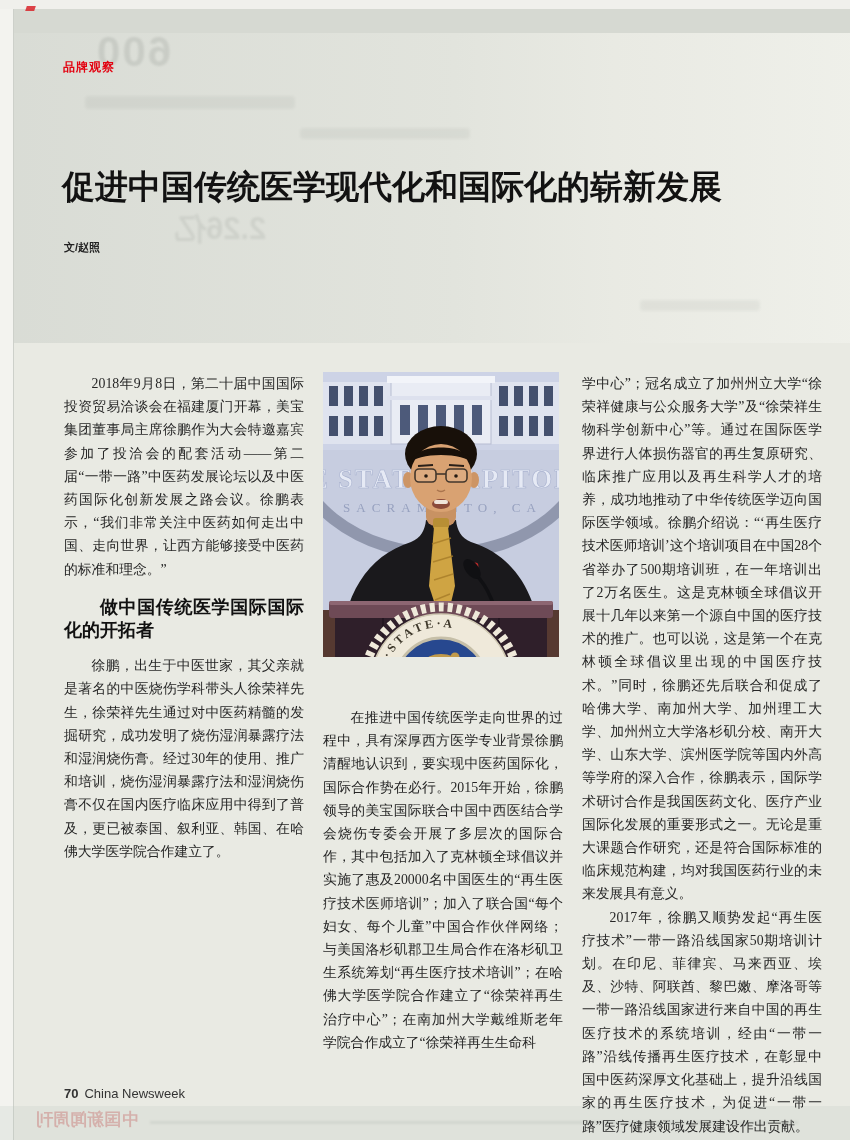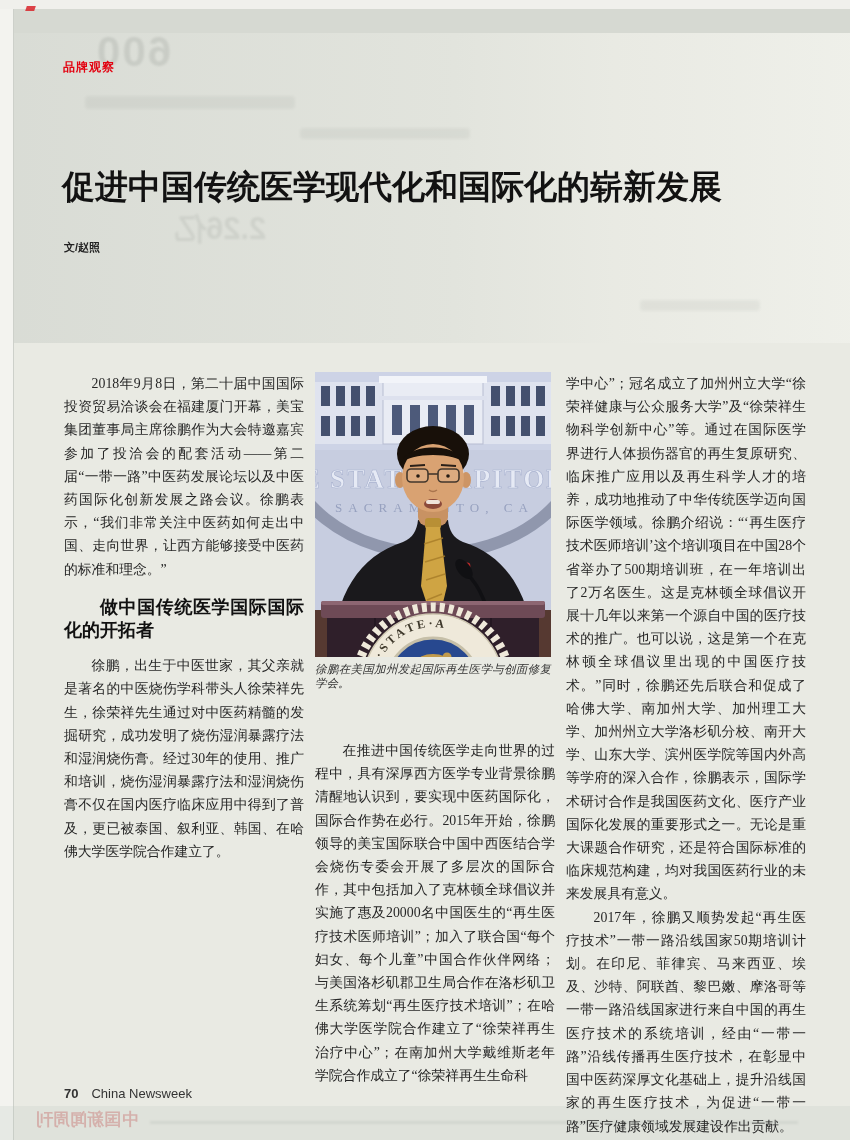--- a/index.html
+++ b/index.html
@@ -29,35 +29,35 @@
   .ghost-rule{position:absolute;left:150px;top:1121px;width:648px;height:3px;background:#9aa39b;opacity:.18;filter:blur(.8px);}
   
   .tag{position:absolute;left:63px;top:61px;color:#e3000f;
        font:bold 12px/1 "Liberation Sans",sans-serif;letter-spacing:1px;}
   .headline{position:absolute;left:62px;top:144px;width:760px;
        font:900 33px/1.25 "Liberation Sans",sans-serif;color:#121212;}
   .subtitle{position:absolute;left:64px;top:211px;width:720px;
        font:17px/1.3 "Liberation Sans",sans-serif;color:#1d1d1d;}
   .byline{position:absolute;left:64px;top:242px;font:bold 11px/1 "Liberation Sans",sans-serif;color:#222;}
   
-  .columns{position:absolute;left:64px;top:372px;width:758px;display:flex;gap:11px;}
+  .columns{position:absolute;left:64px;top:372px;width:758px;display:flex;gap:19px;}
   .col{width:240px;font-size:13.8px;line-height:23.2px;text-align:justify;color:#262626;}
   .col p{margin:0;}
   .col p.indent{text-indent:2em;}
   .subhead{margin:15px 0 12px !important;text-indent:2em;
        font-family:"Liberation Sans",sans-serif;font-weight:bold;font-size:18px;color:#111;}
   
   figure{margin:0;width:236px;}
   .photo-frame{width:236px;height:285px;display:block;}
   figcaption{margin-top:5px;font-style:italic;font-size:11.5px;line-height:14px;color:#333;
        font-family:"Liberation Serif","DejaVu Serif",serif;}
   .col2-text{margin-top:49px !important;}
   
   .footer{position:absolute;left:64px;top:1086px;font-family:"Liberation Sans",sans-serif;
-       font-size:13px;color:#333;display:flex;gap:13px;align-items:baseline;}
+       font-size:13px;color:#333;display:flex;gap:6px;align-items:baseline;}
   .footer .num{font-weight:bold;}
 </style>
 </head>
 <body>
 
 <div class="page">
 
   <div class="edge-left"></div>
   <div class="edge-top"></div>
   <div class="band-top"></div>
@@ -180,21 +180,20 @@
             <ellipse cx="118" cy="290" rx="16" ry="8" fill="#c19a4b"></ellipse>
             <circle cx="132" cy="285" r="4.5" fill="#c19a4b"></circle>
             <ellipse cx="96" cy="296" rx="5" ry="7" fill="#b5924a" opacity="0.85"></ellipse>
             <ellipse cx="140" cy="297" rx="5" ry="7" fill="#b5924a" opacity="0.85"></ellipse>
             <path id="sealarc" d="M 62,298 A 58,58 0 0 1 174,298" fill="none"></path>
             <text font-family="Liberation Serif,serif" font-size="12" font-weight="bold" fill="#3f392c">
               <textPath href="#sealarc" startOffset="8%">· S T A T E · A</textPath>
             </text>
           </g>
         </svg>
-        <figcaption>徐鹏在美国加州发起国际再生医学与创面修复学会。</figcaption>
       </figure>
       <p class="indent col2-text">在推进中国传统医学走向世界的过程中，具有深厚西方医学专业背景徐鹏清醒地认识到，要实现中医药国际化，国际合作势在必行。2015年开始，徐鹏领导的美宝国际联合中国中西医结合学会烧伤专委会开展了多层次的国际合作，其中包括加入了克林顿全球倡议并实施了惠及20000名中国医生的“再生医疗技术医师培训”；加入了联合国“每个妇女、每个儿童”中国合作伙伴网络；与美国洛杉矶郡卫生局合作在洛杉矶卫生系统筹划“再生医疗技术培训”；在哈佛大学医学院合作建立了“徐荣祥再生治疗中心”；在南加州大学戴维斯老年学院合作成立了“徐荣祥再生生命科</p>
     </div>
 
     <div class="col">
       <p>学中心”；冠名成立了加州州立大学“徐荣祥健康与公众服务大学”及“徐荣祥生物科学创新中心”等。通过在国际医学界进行人体损伤器官的再生复原研究、临床推广应用以及再生科学人才的培养，成功地推动了中华传统医学迈向国际医学领域。徐鹏介绍说：“‘再生医疗技术医师培训’这个培训项目在中国28个省举办了500期培训班，在一年培训出了2万名医生。这是克林顿全球倡议开展十几年以来第一个源自中国的医疗技术的推广。也可以说，这是第一个在克林顿全球倡议里出现的中国医疗技术。”同时，徐鹏还先后联合和促成了哈佛大学、南加州大学、加州理工大学、加州州立大学洛杉矶分校、南开大学、山东大学、滨州医学院等国内外高等学府的深入合作，徐鹏表示，国际学术研讨合作是我国医药文化、医疗产业国际化发展的重要形式之一。无论是重大课题合作研究，还是符合国际标准的临床规范构建，均对我国医药行业的未来发展具有意义。</p>
       <p class="indent">2017年，徐鹏又顺势发起“再生医疗技术”一带一路沿线国家50期培训计划。在印尼、菲律宾、马来西亚、埃及、沙特、阿联酋、黎巴嫩、摩洛哥等一带一路沿线国家进行来自中国的再生医疗技术的系统培训，经由“一带一路”沿线传播再生医疗技术，在彰显中国中医药深厚文化基础上，提升沿线国家的再生医疗技术，为促进“一带一路”医疗健康领域发展建设作出贡献。</p>
     </div>
 
   </div>

